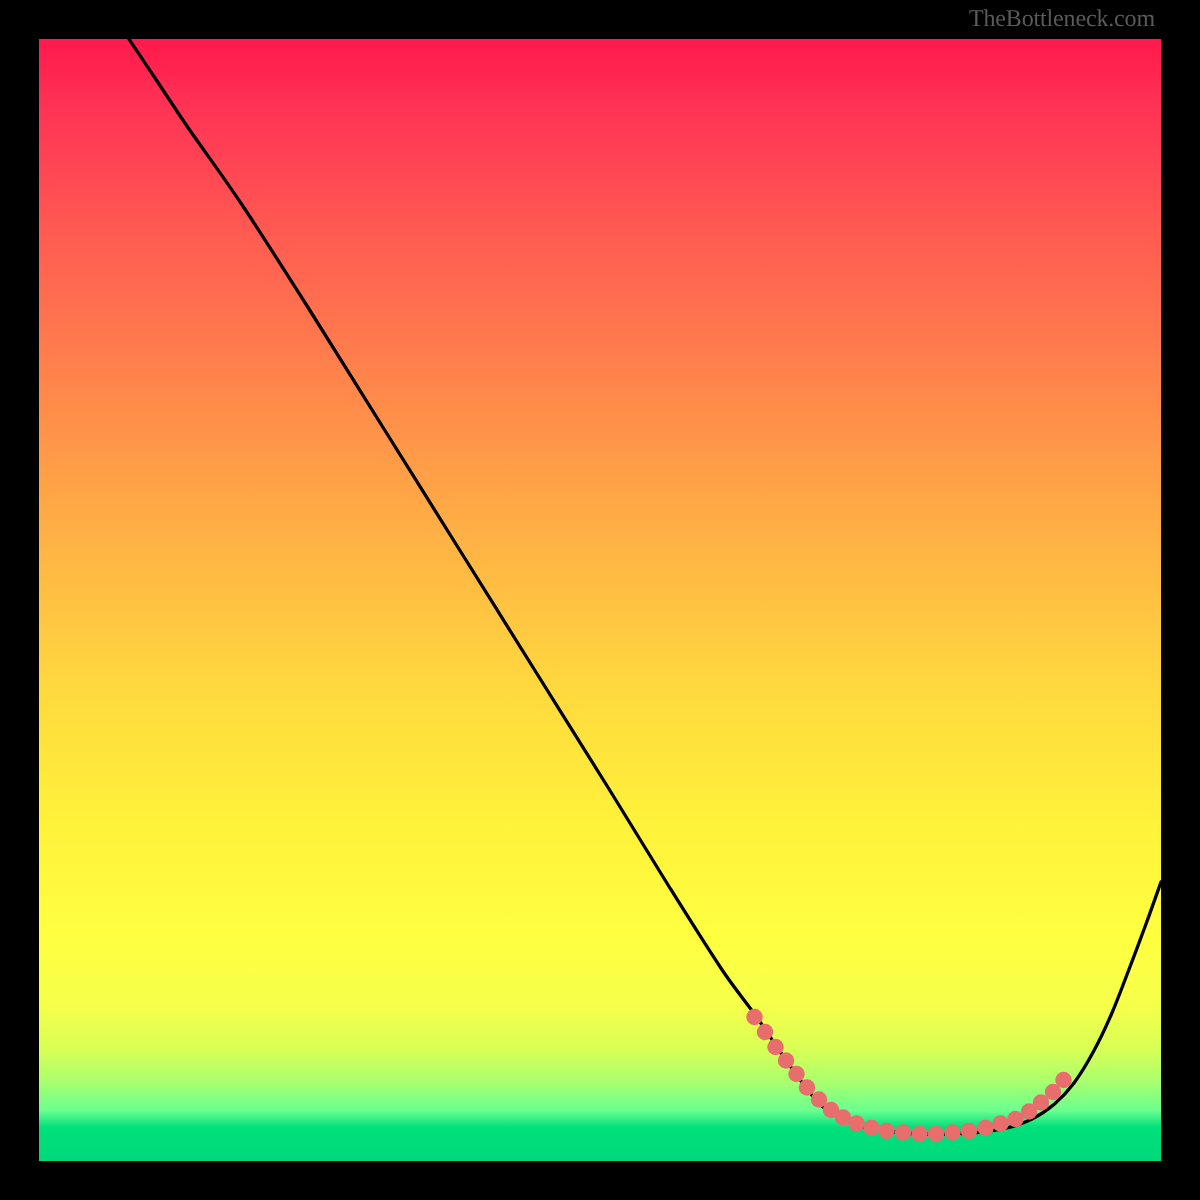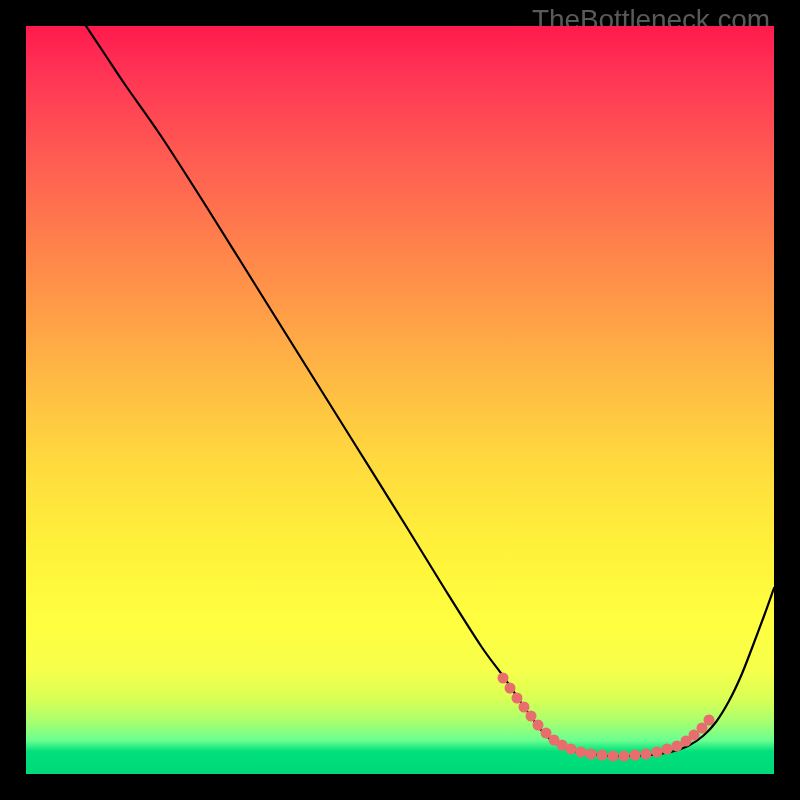--- a/index.html
+++ b/index.html
@@ -42,22 +42,22 @@
   .curve-svg {
     position: absolute;
     inset: 0;
     width: 748px;
     height: 748px;
   }
   .watermark {
     position: absolute;
     top: 4px;
     right: 30px;
-    font-family: Liberation Sans, sans-serif;
-    font-size: 28px;
+    font-family: Liberation Serif, serif;
+    font-size: 16px;
     font-weight: 500;
     color: #5a5a5a;
     letter-spacing: -0.1px;
   }
 </style>
 </head>
 <body>
 
 <div class="frame">
   <div class="watermark">TheBottleneck.com</div>

